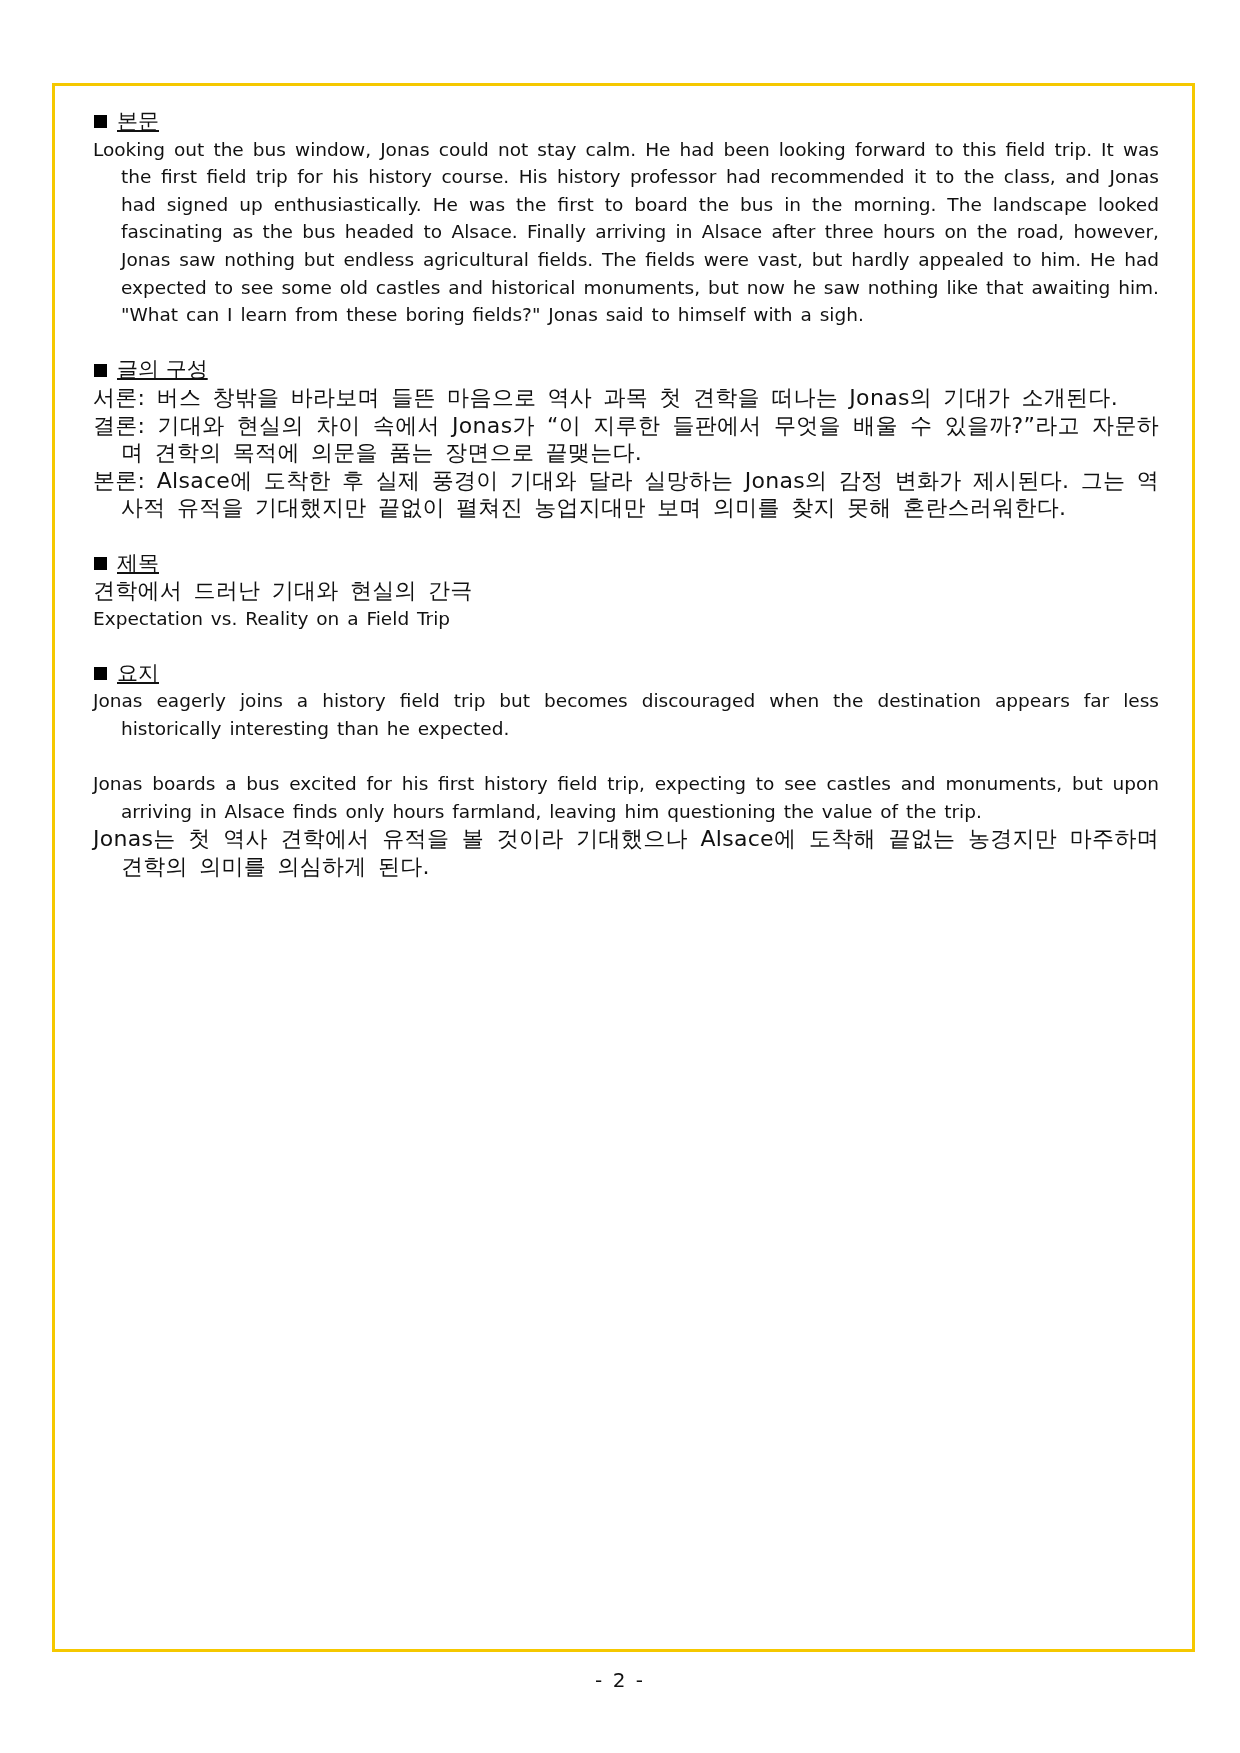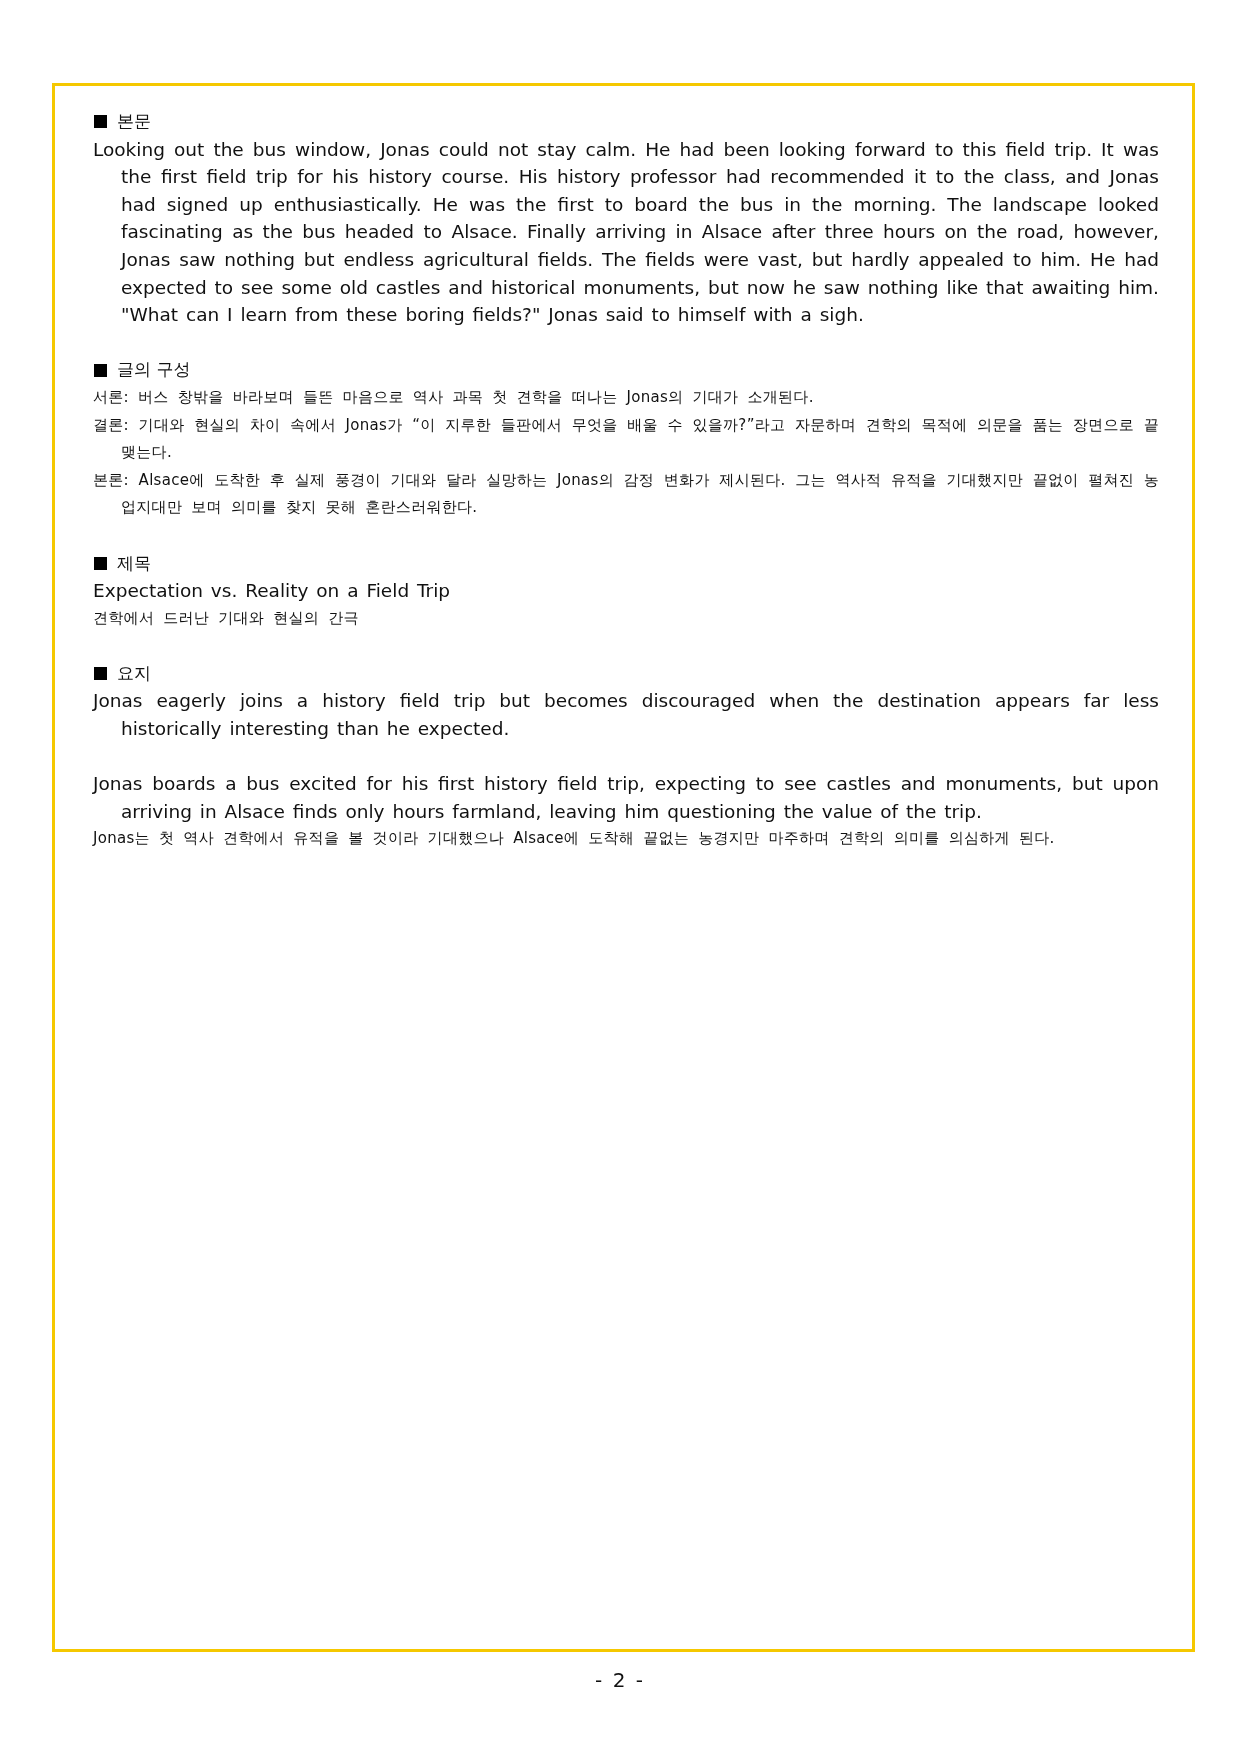--- a/index.html
+++ b/index.html
@@ -31,41 +31,42 @@
       width: 1066px;
       font-size: 18.5px;
       line-height: 27.6px;
     }
     .section {
       margin: 0 0 27.6px 0;
     }
     .section-heading {
       display: flex;
       align-items: center;
-      font-size: 17px;
+      font-size: 21px;
       height: 27.6px;
+      text-decoration: underline;
     }
     .square-icon {
       display: inline-block;
       width: 13px;
       height: 13px;
       background: #000000;
       margin-right: 10px;
       margin-left: 1px;
     }
     .para {
       text-align: justify;
       text-align-last: left;
       padding-left: 28px;
       text-indent: -28px;
       margin: 0;
       word-spacing: 2px;
     }
     .para.ko {
-      font-size: 15px;
+      font-size: 22px;
       letter-spacing: 0.3px;
       word-spacing: 4px;
     }
     .page-number {
       position: absolute;
       top: 1668px;
       left: 0;
       width: 1240px;
       text-align: center;
       font-size: 20px;
@@ -95,22 +96,22 @@
     <p class="para ko">서론: 버스 창밖을 바라보며 들뜬 마음으로 역사 과목 첫 견학을 떠나는 Jonas의 기대가 소개된다.</p>
     <p class="para ko">결론: 기대와 현실의 차이 속에서 Jonas가 “이 지루한 들판에서 무엇을 배울 수 있을까?”라고 자문하며 견학의 목적에 의문을 품는 장면으로 끝맺는다.</p>
     <p class="para ko">본론: Alsace에 도착한 후 실제 풍경이 기대와 달라 실망하는 Jonas의 감정 변화가 제시된다. 그는 역사적 유적을 기대했지만 끝없이 펼쳐진 농업지대만 보며 의미를 찾지 못해 혼란스러워한다.</p>
   </div>
 
   <div class="section">
     <div class="section-heading">
       <span class="square-icon"></span>
       <span>제목</span>
     </div>
+    <p class="para ko">견학에서 드러난 기대와 현실의 간극</p>
     <p class="para">Expectation vs. Reality on a Field Trip</p>
-    <p class="para ko">견학에서 드러난 기대와 현실의 간극</p>
   </div>
 
 
   <div class="section">
     <div class="section-heading">
       <span class="square-icon"></span>
       <span>요지</span>
     </div>
     <p class="para">Jonas eagerly joins a history field trip but becomes discouraged when the destination appears far less historically interesting than he expected.</p>
   </div>

